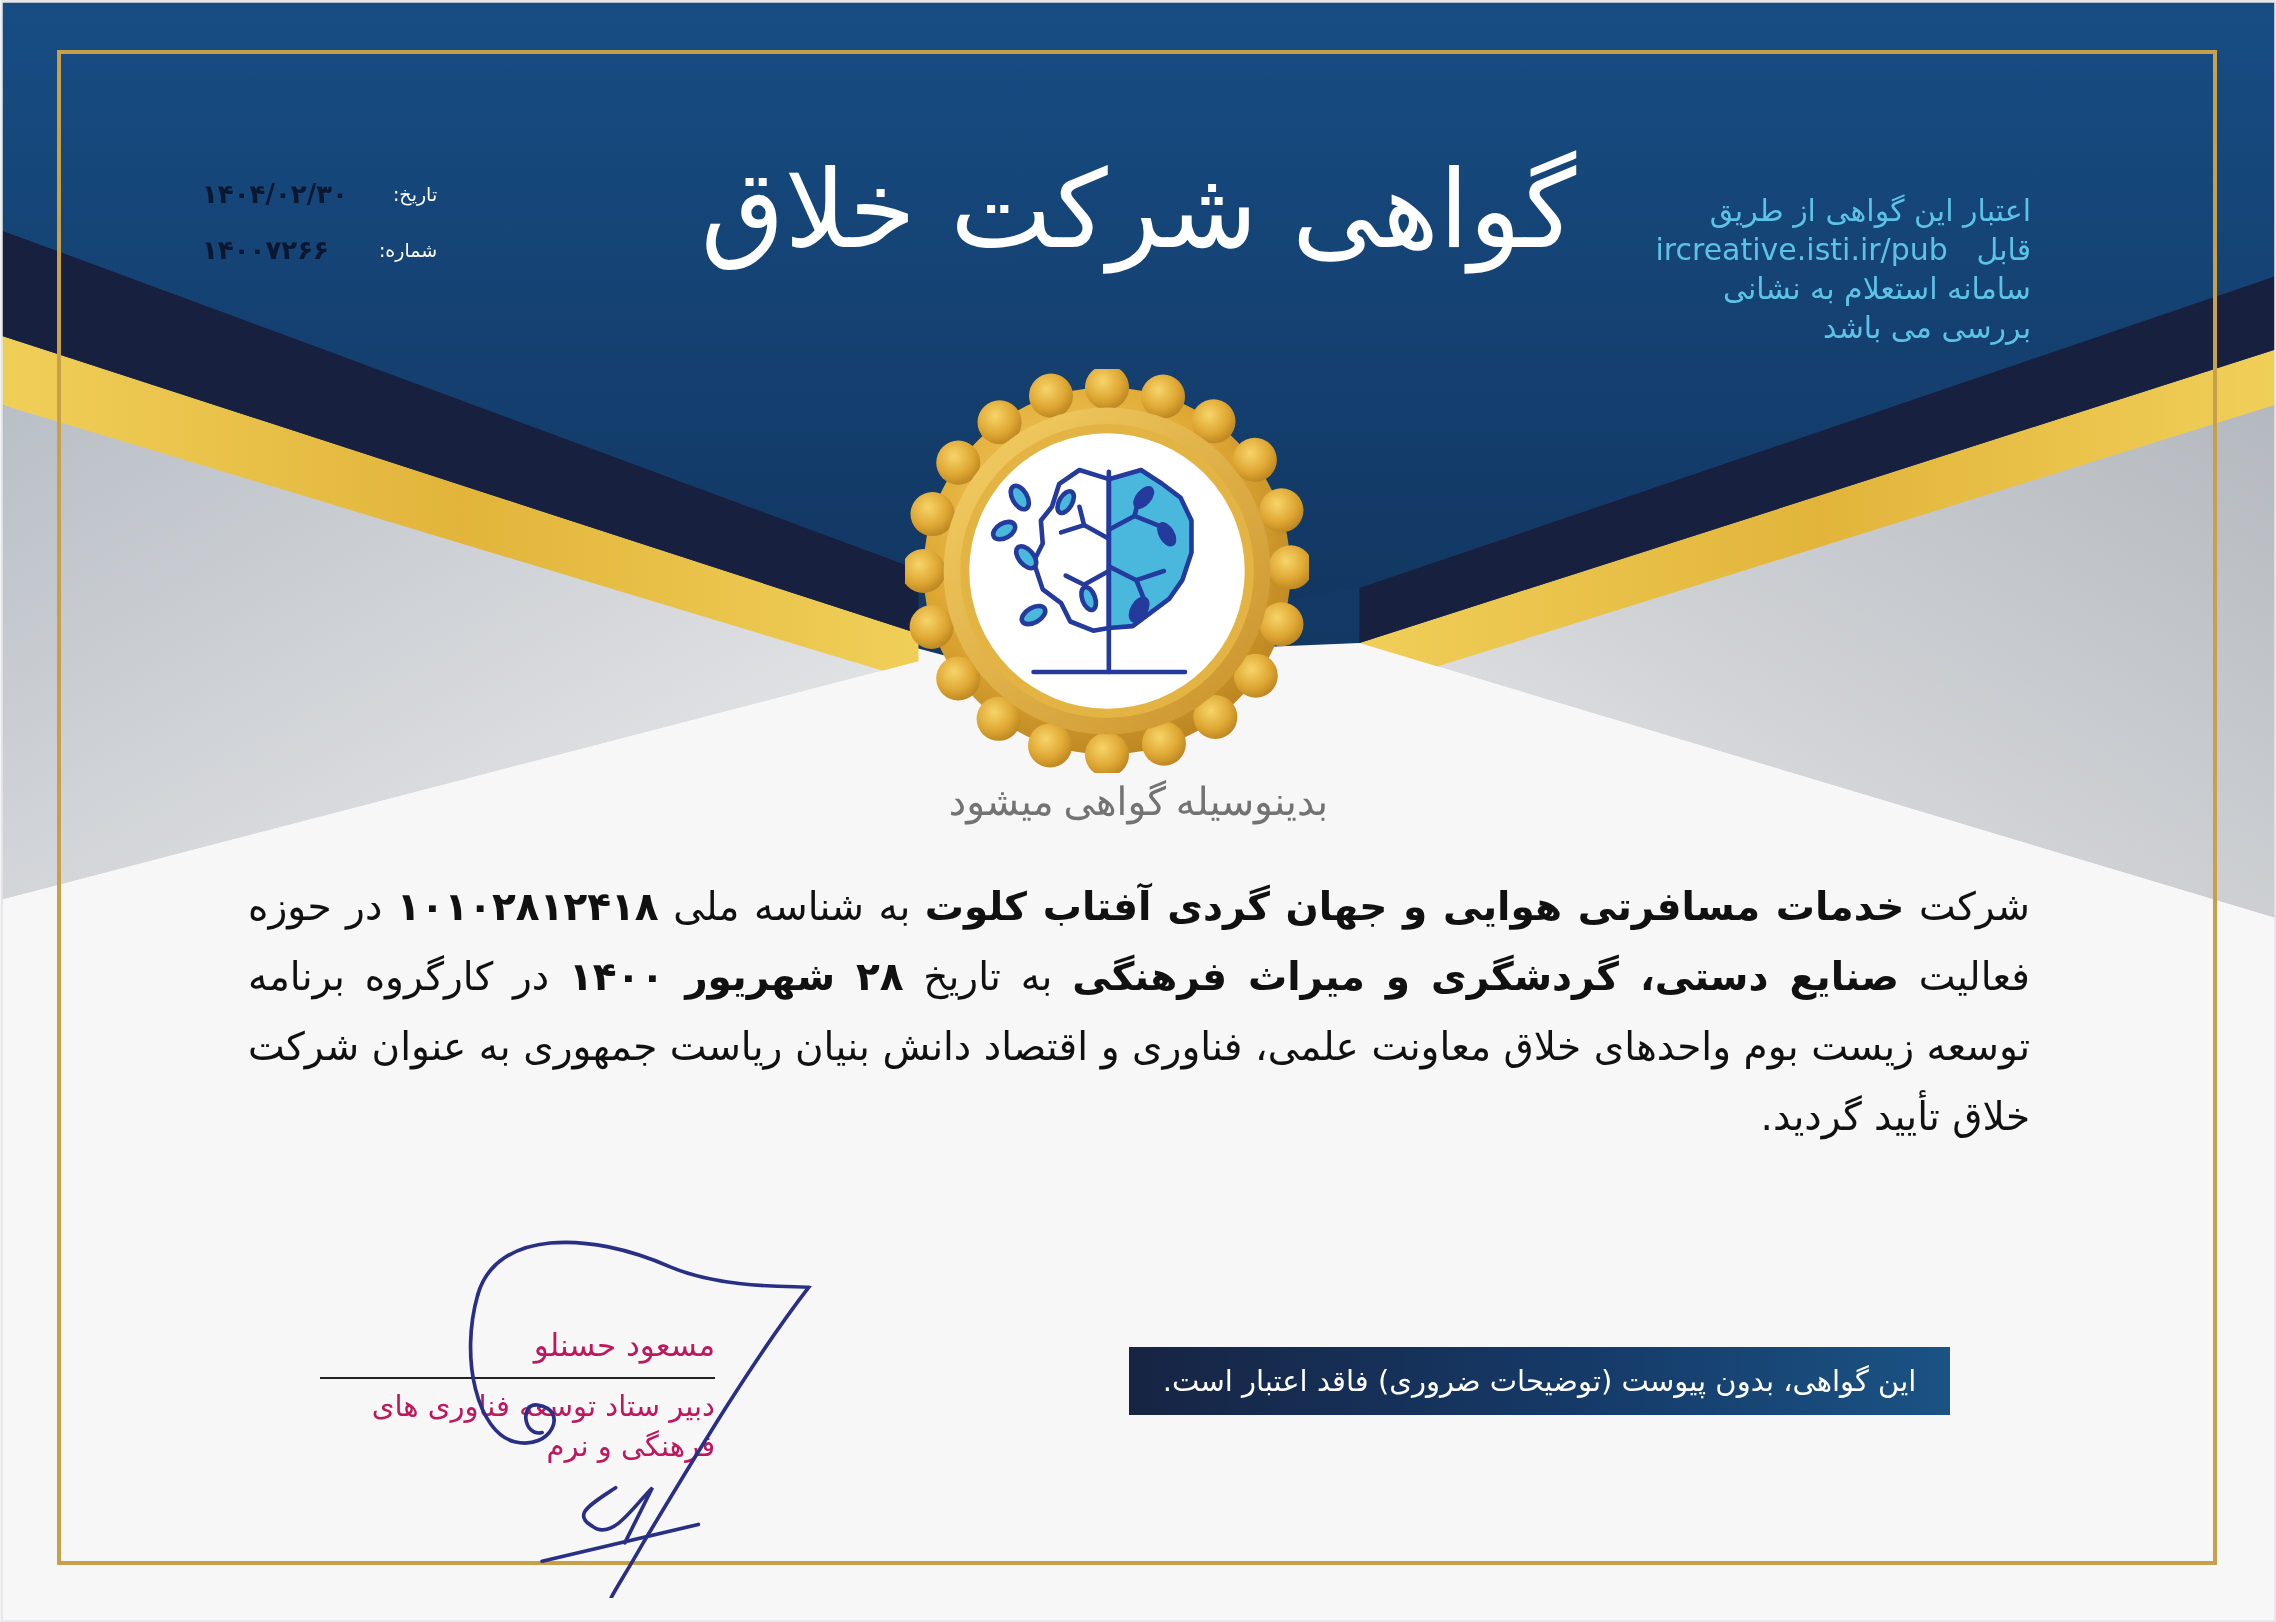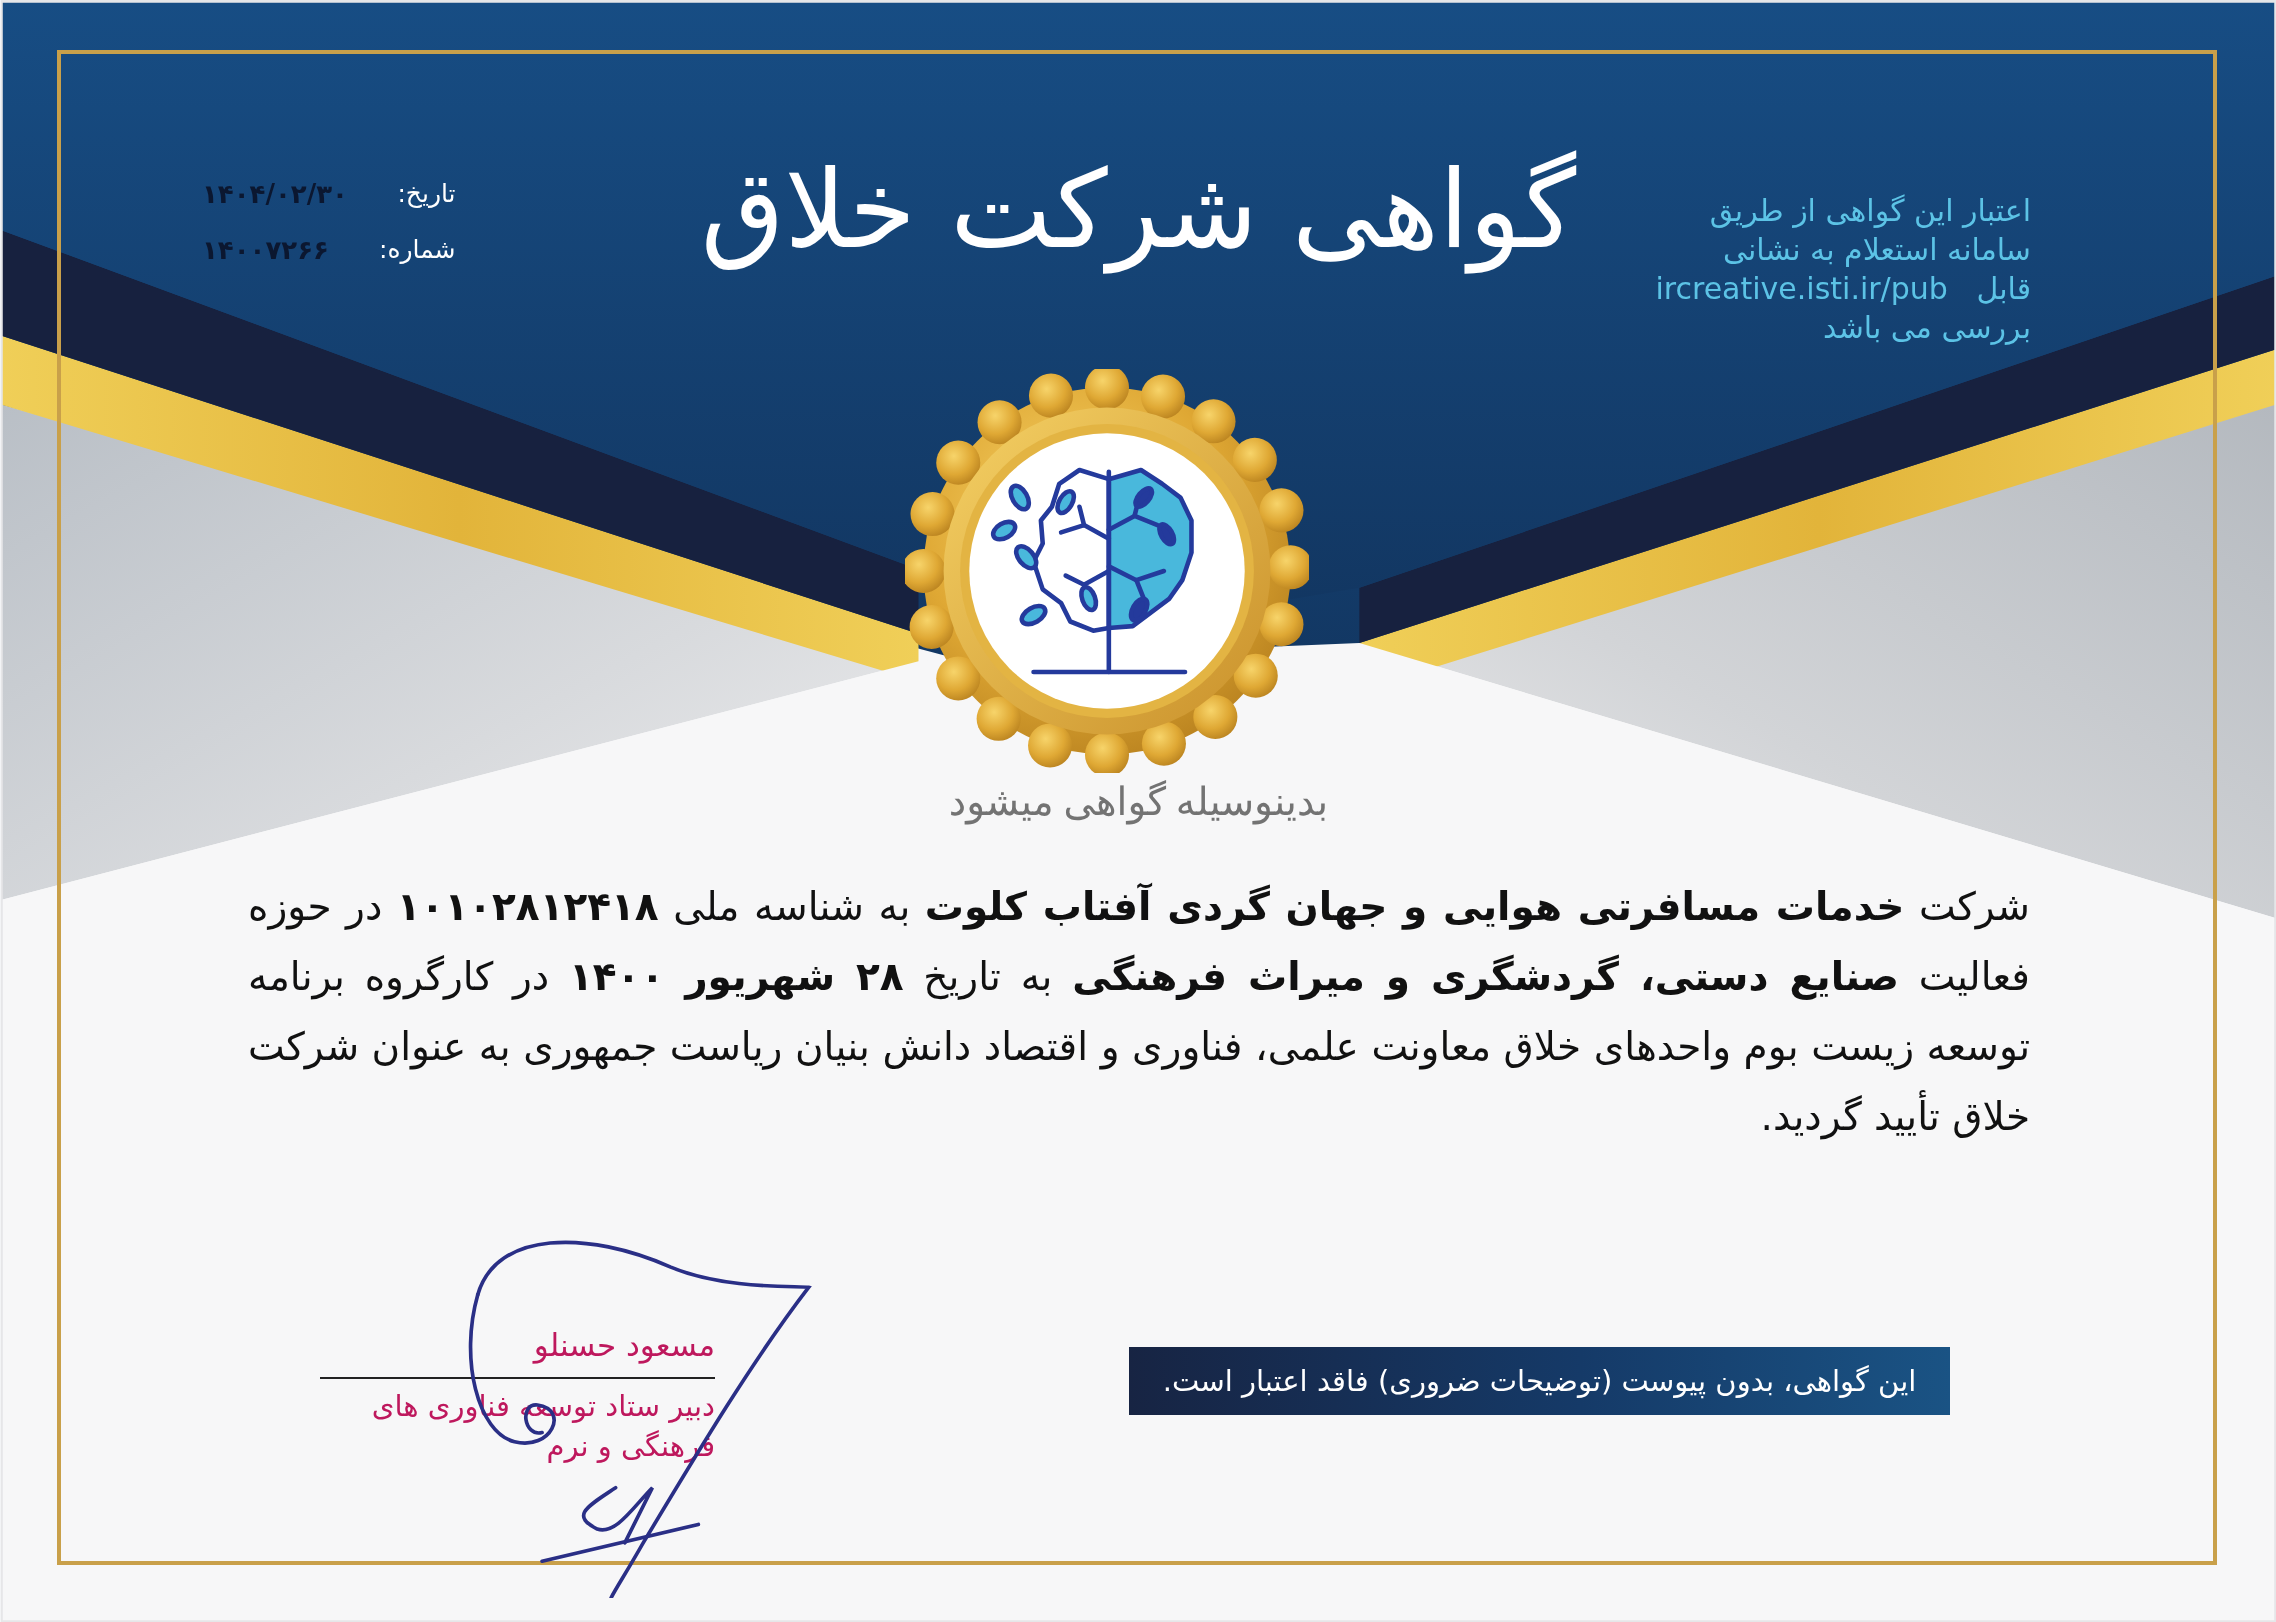--- a/index.html
+++ b/index.html
@@ -21,21 +21,21 @@
     border: 4.6px solid #c9a04a;
     box-sizing: border-box;
   }
 
   .meta-block {
     position: absolute; left: 202px; top: 174px;
     display: flex; gap: 31px; align-items: flex-start;
     direction: rtl;
   }
   .meta-labels, .meta-values { display: flex; flex-direction: column; gap: 16px; }
-  .meta-label { color: #ffffff; font-size: 25px; line-height: 40px; }
+  .meta-label { color: #ffffff; font-size: 19px; line-height: 40px; }
   .meta-value { color: #0b1730; font-size: 26px; line-height: 40px; font-weight: bold; direction: ltr; text-align: left; }
 
   .title {
     position: absolute; left: 0; right: 0; top: 147px;
     text-align: center; color: #ffffff;
     font-size: 108px; font-weight: normal;
     letter-spacing: 0;
   }
 
   .verify-note {
@@ -133,26 +133,26 @@
     <div class="meta-values">
       <span class="meta-value">۱۴۰۴/۰۲/۳۰</span>
       <span class="meta-value">۱۴۰۰۷۲۶۶</span>
     </div>
   </div>
 
   <div class="title">گواهی شرکت خلاق</div>
 
   <div class="verify-note">
     <span>اعتبار این گواهی از طریق</span>
-    <span>سامانه استعلام به نشانی</span>
     <span>
       <span style="display:inline">قابل</span>
       &nbsp;
       <span style="display:inline; direction:ltr; unicode-bidi:embed">ircreative.isti.ir/pub</span>
     </span>
+    <span>سامانه استعلام به نشانی</span>
     <span>بررسی می باشد</span>
   </div>
 
   <svg class="seal" viewBox="0 0 440 440">
     <defs>
       <radialGradient id="sealGold" cx="0.4" cy="0.35" r="0.7">
         <stop offset="0" stop-color="#f7d46a"></stop>
         <stop offset="0.6" stop-color="#dfa834"></stop>
         <stop offset="1" stop-color="#b9821f"></stop>
       </radialGradient>

